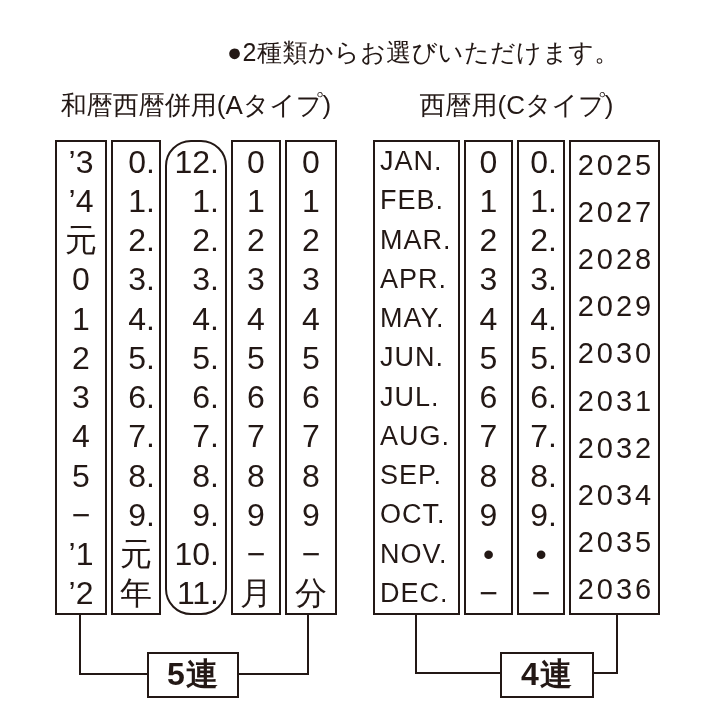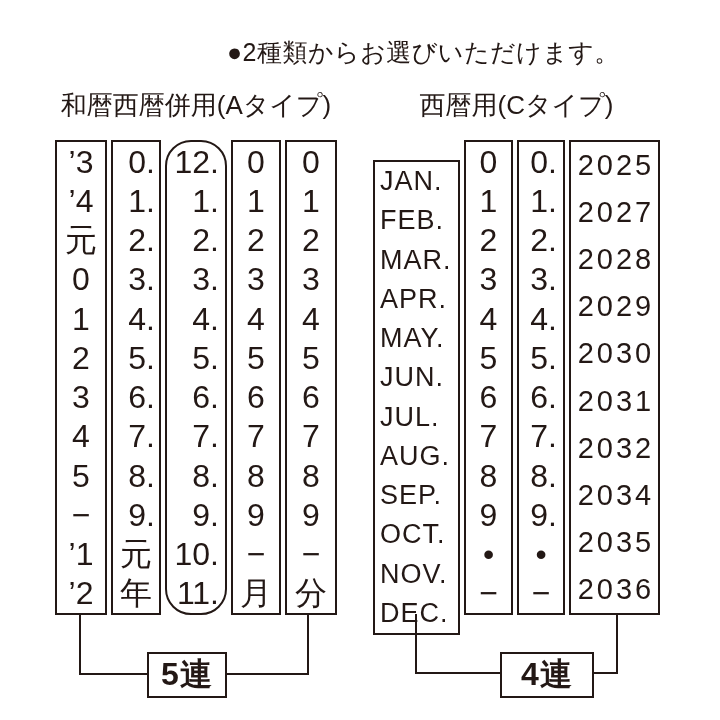--- a/index.html
+++ b/index.html
@@ -41,21 +41,21 @@
   .col {
     border:2px solid #231815;
     display:flex; flex-direction:column;
     height:475px; background:#fff;
   }
   .table-a .col:nth-child(1){ width:52px; }
   .table-a .col:nth-child(2){ width:50px; }
   .table-a .col:nth-child(3){ width:62px;border-radius:26px; }
   .table-a .col:nth-child(4){ width:50px; }
   .table-a .col:nth-child(5){ width:52px; }
-  .table-c .col:nth-child(1){ width:87px;margin-top:20px; }
+  .table-c .col:nth-child(1){ width:87px; }
   .table-c .col:nth-child(2){ width:49px; }
   .table-c .col:nth-child(3){ width:48px; }
   .table-c .col:nth-child(4){ width:91px; }
 
   .cell {
     flex:1; display:flex; align-items:center; justify-content:center;
     font-size:32px; line-height:1; white-space:nowrap;
   }
   .a-right .cell { justify-content:flex-end; }
   .a-right .cell.cell-center { justify-content:center; padding-right:0 !important; }
@@ -77,21 +77,21 @@
   }
   .bracket.a { left:79px;  top:614px; width:230px; height:61px; }
   .bracket.c { left:415px; top:614px; width:203px; height:60px; }
   .count-box {
     position:absolute;
     border:2px solid #231815; background:#ffffff;
     display:flex; align-items:center; justify-content:center;
     font-size:32px; font-weight:700; letter-spacing:1px;
     z-index:2;
   }
-  .count-box.a { left:147px; top:652px; width:80px; height:46px; }
+  .count-box.a { left:147px; top:652px; width:92px; height:46px; }
   .count-box.c { left:468px; top:652px; width:94px; height:46px;margin-left:32px; }
 </style>
 </head>
 <body>
 
 <div class="page">
 
   <div class="note">●2種類からお選びいただけます。</div>
 
   <div class="sub-header a">和暦西暦併用(Aタイプ)</div>

